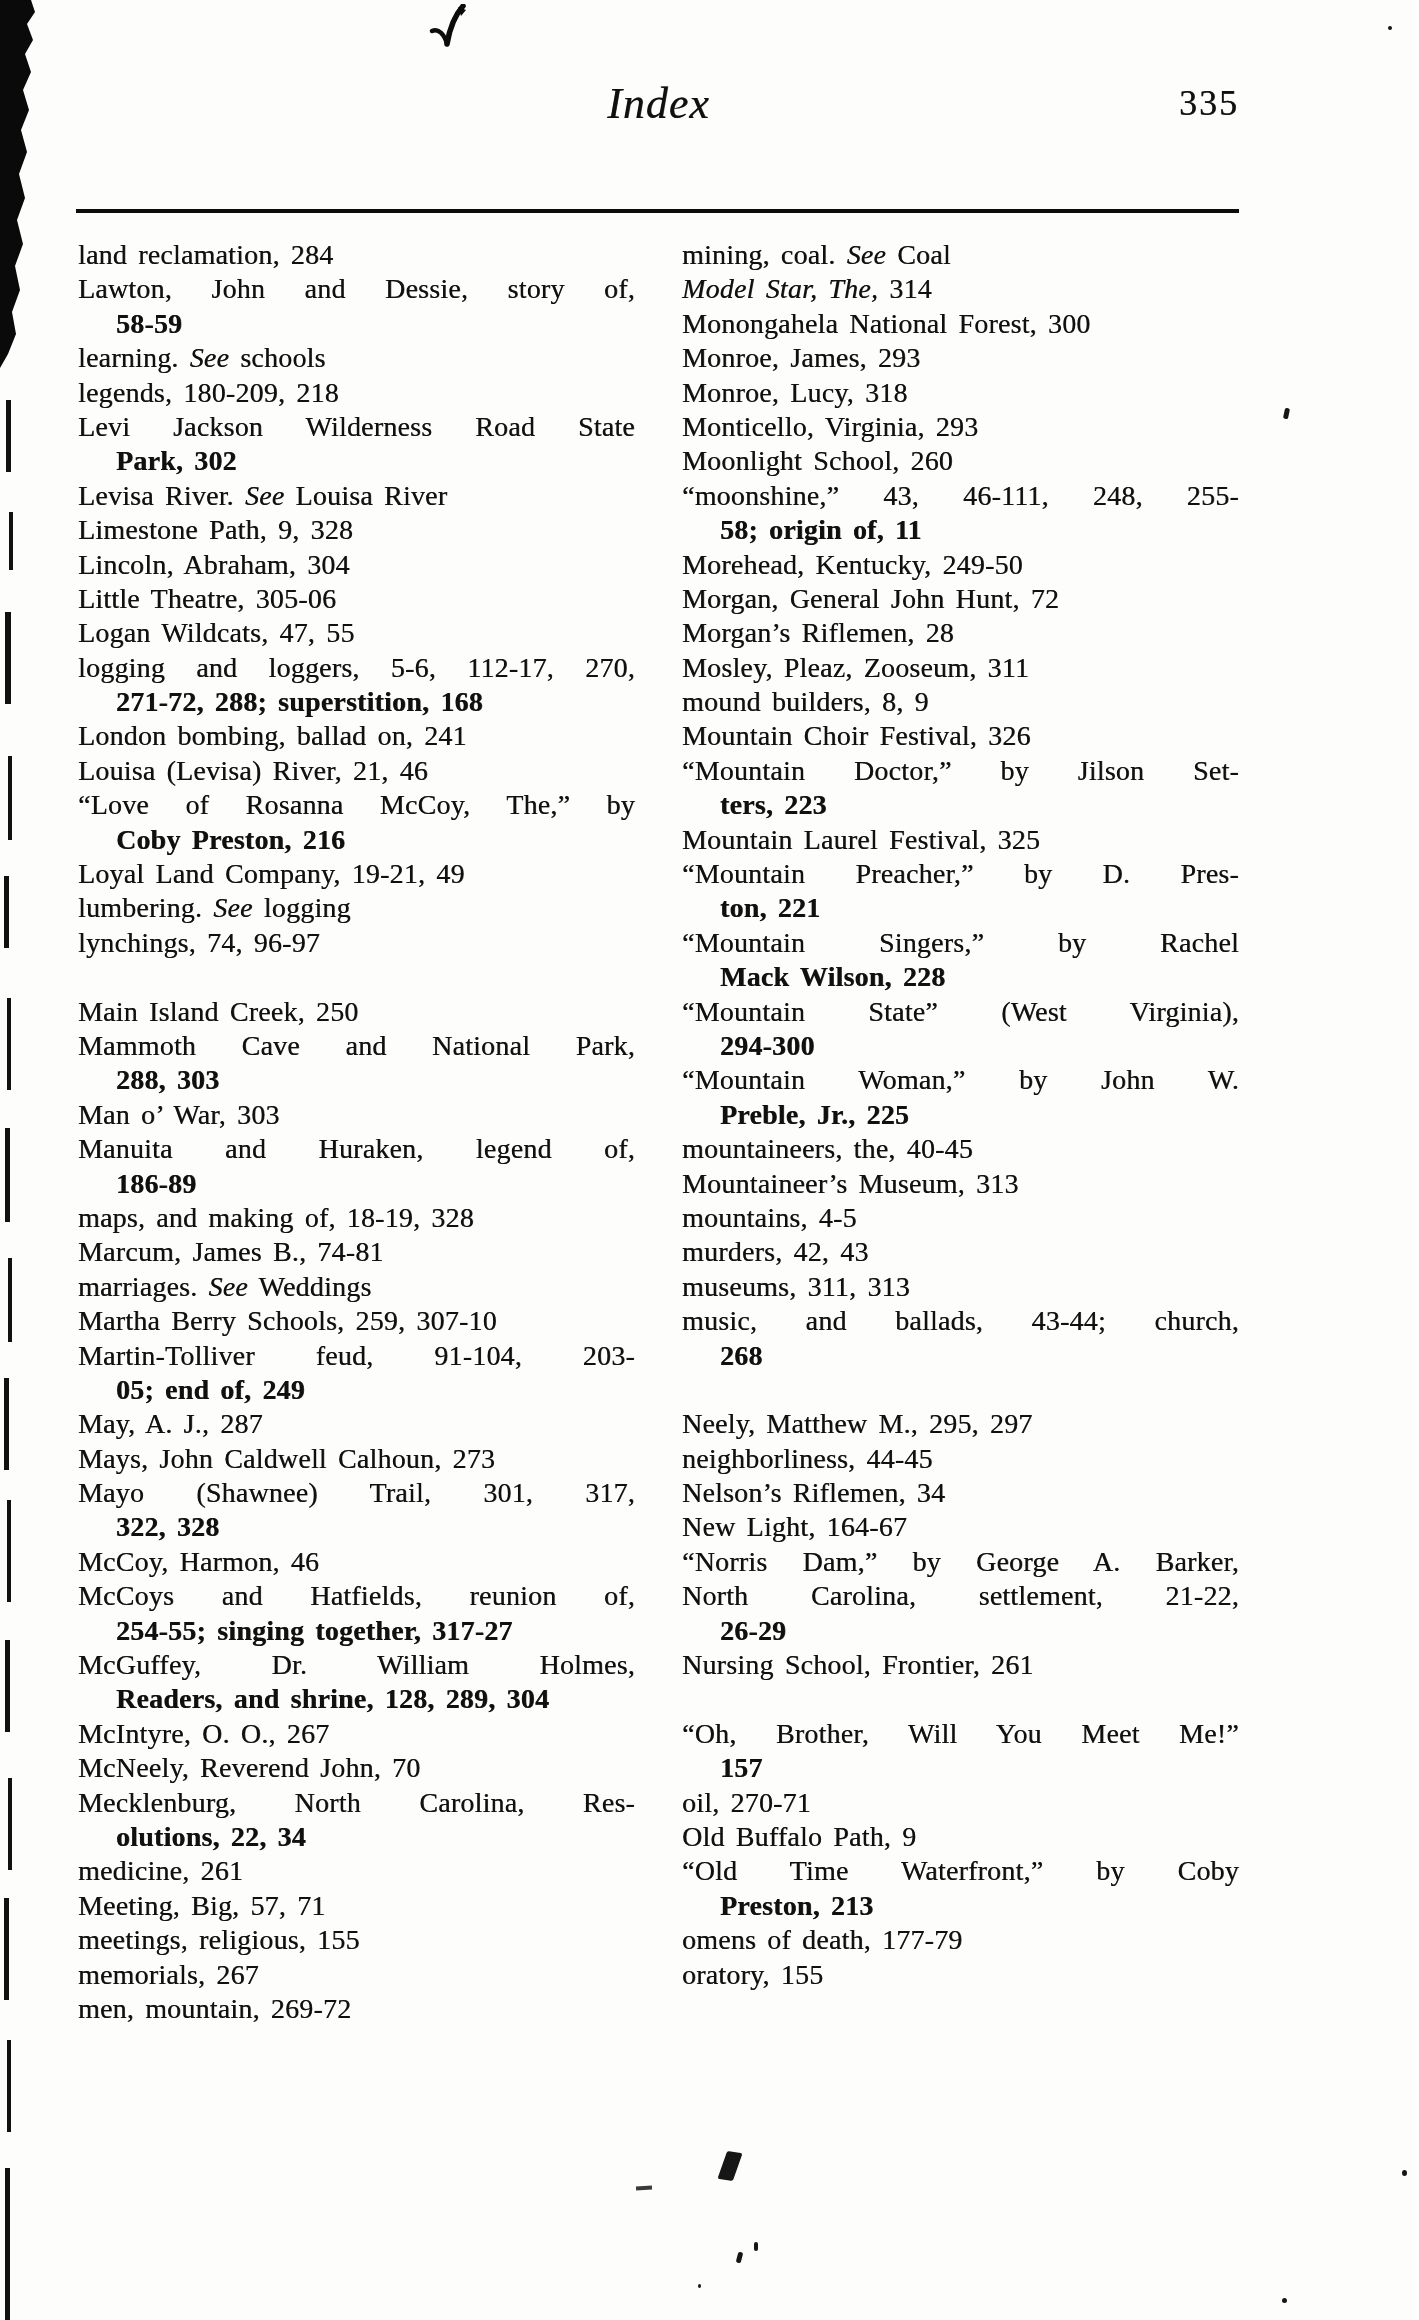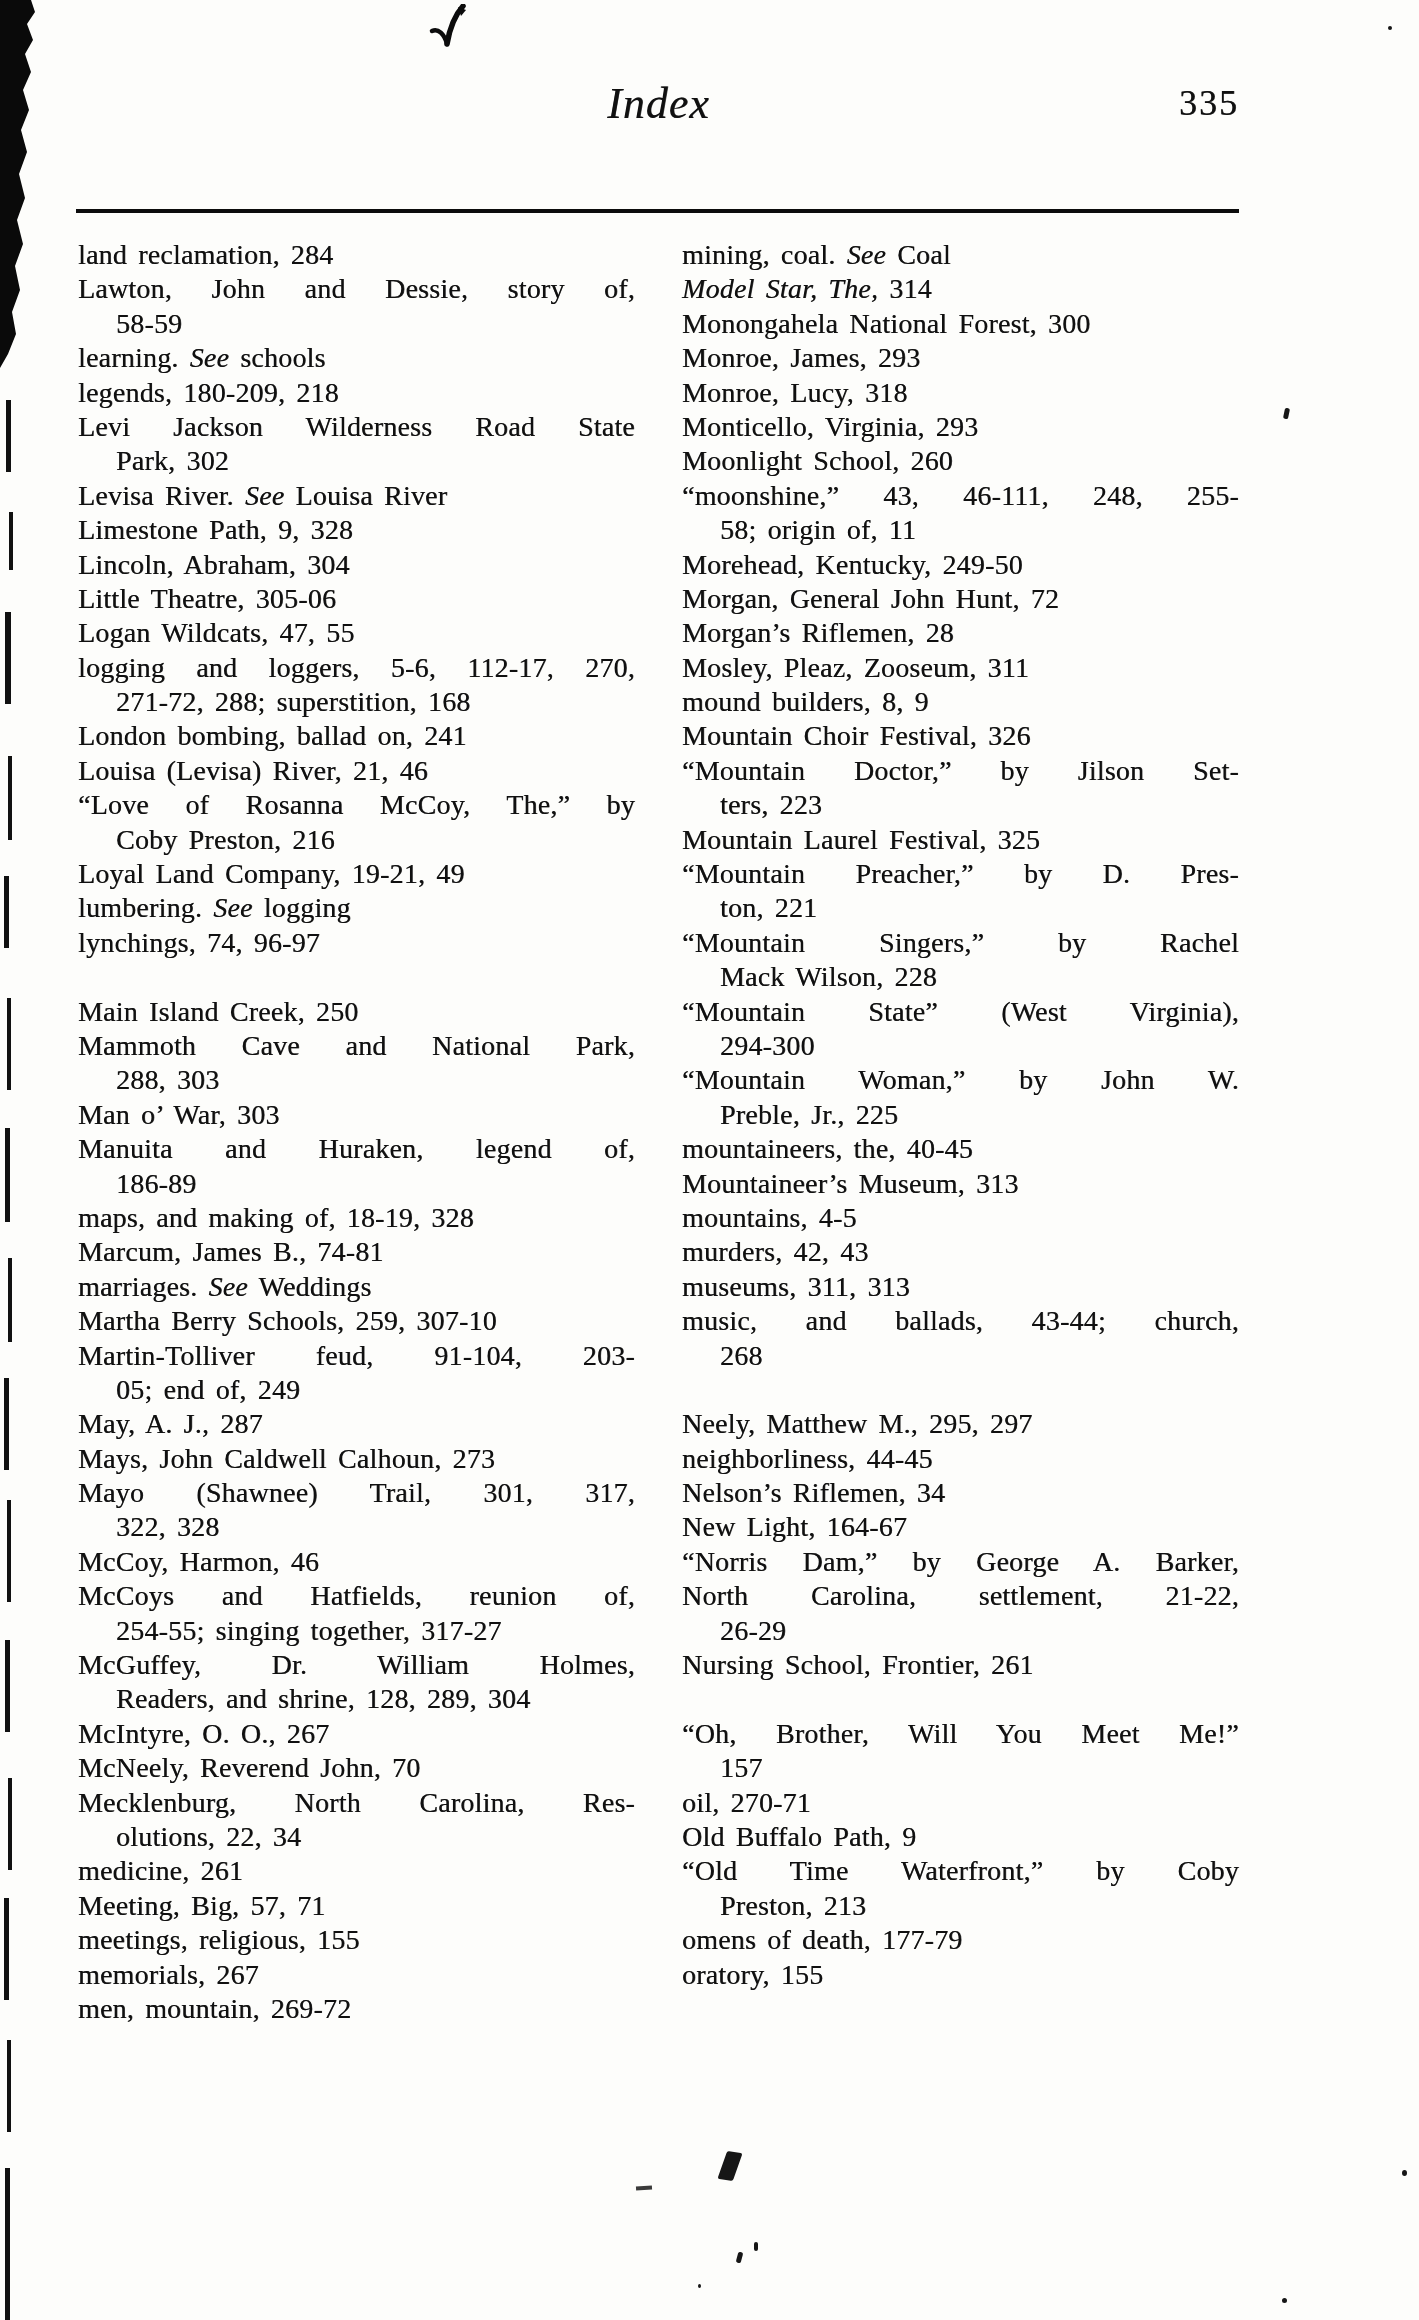--- a/index.html
+++ b/index.html
@@ -4,21 +4,21 @@
 <style>
   html,body{margin:0;padding:0;background:#888;}
   .page{position:relative;width:1419px;height:2320px;background:#fdfdfb;overflow:hidden;color:#101010;font-family:"Liberation Serif",serif;}
   .header-title{position:absolute;left:78px;top:80px;width:1161px;text-align:center;font-style:italic;font-size:44px;line-height:1.1;letter-spacing:1px;}
   .page-number{position:absolute;top:84px;left:1056px;width:183px;text-align:right;font-size:36px;line-height:1.1;letter-spacing:2px;}
   .rule{position:absolute;left:76px;top:209px;width:1163px;height:4px;background:#0c0c0c;}
   .columns{position:absolute;left:78px;top:238px;width:1161px;display:flex;gap:47px;}
   .col{width:557px;}
   .line{height:34.4px;font-size:28px;line-height:34.4px;white-space:nowrap;word-spacing:0.14em;letter-spacing:0.2px;}
   .line.j{white-space:normal;text-align:justify;text-align-last:justify;}
-  .line.ind{padding-left:38px;}
+  .line.ind{padding-left:38px;font-weight:bold;}
   .line.gap{height:34.4px;}
   .line,.header-title,.page-number{text-shadow:0.4px 0.4px 0 rgba(16,16,16,0.7);}
   i{font-style:italic;}
   .gutter{position:absolute;left:0;top:0;}
   .ink-mark{position:absolute;left:428px;top:4px;}
   .speck{position:absolute;background:#161616;}
 </style>
 </head>
 <body>
 

